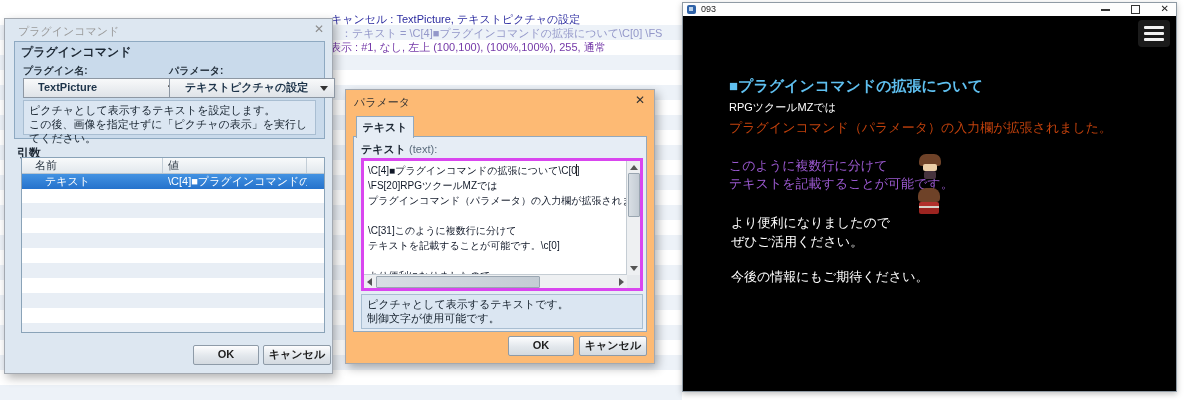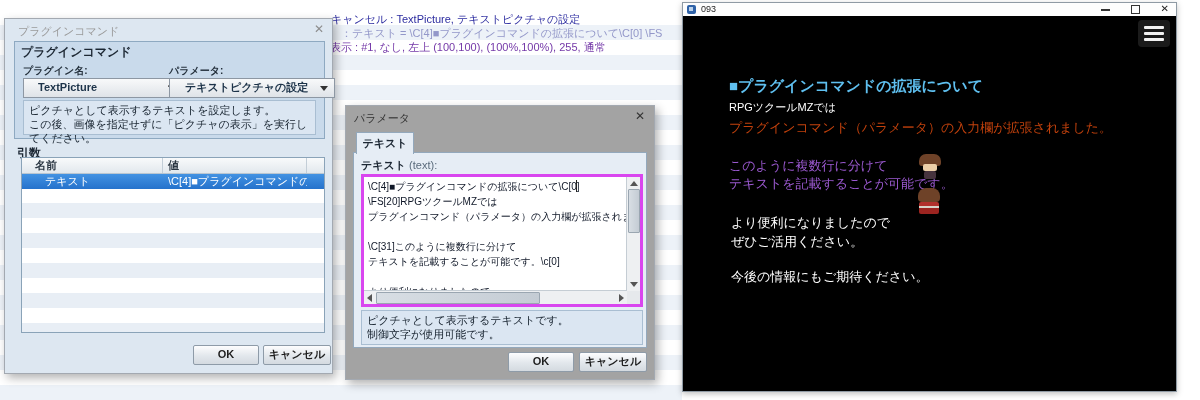--- a/index.html
+++ b/index.html
@@ -44,31 +44,31 @@
        border-left:4px solid transparent;border-right:4px solid transparent;border-top:5px solid #333;}
   .descbox{background:#dbe6f2;border:1px solid #a9bed2;font-size:11px;line-height:14px;
            color:#16222e;padding:2px 5px;white-space:pre-line;}
   #pc-desc{left:8px;top:58px;width:281px;height:29px;}
   #pc-args-label{left:12px;top:126px;font-size:12px;font-weight:700;color:#1c2733;}
   #pc-table{left:16px;top:138px;width:302px;height:174px;border:1px solid #8aa3b8;background:
     repeating-linear-gradient(to bottom,#ffffff 0 15px,#e8eef5 15px 30px);background-position:0 30px;
     overflow:hidden;}
   .trow{display:flex;height:15px;line-height:15px;font-size:11px;}
   #pc-thead{background:linear-gradient(#f8fafb,#e2e8ed);border-bottom:1px solid #b9c6d1;
-            color:#2a3642;font-weight:700;align-items:center;}
+            color:#2a3642;font-weight:400;align-items:center;}
   #pc-thead .tc{border-right:1px solid #c3ced7;}
   .tc1{width:141px;padding-left:13px;box-sizing:border-box;}
   .tc2{width:144px;padding-left:5px;box-sizing:border-box;white-space:nowrap;overflow:hidden;}
   #pc-selrow{background:linear-gradient(#4292e2,#2572cc);color:#fff;}
   #pc-selrow .tc1{padding-left:23px;}
   #pc-ok{left:188px;top:326px;width:64px;}
   #pc-cancel{left:258px;top:326px;width:66px;}
 
   
-  #dlg-param{left:345px;top:105px;width:308px;height:273px;background:#a3a3a3;text-decoration:underline;}
+  #dlg-param{left:345px;top:89px;width:308px;height:273px;background:#fdba74;text-decoration:underline;}
   #dlg-param .dlg-title{left:8px;color:#333;}
   #dlg-param .dlg-close{right:9px;color:#333;}
   #pr-tab{left:10px;top:26px;width:56px;height:21px;background:#e6edf5;border:1px solid #93a8bc;
           border-bottom:none;font-size:11px;font-weight:700;color:#1c2733;text-align:center;
           line-height:20px;z-index:2;}
   #pr-pane{left:7px;top:46px;width:292px;height:194px;background:#e6edf5;border:1px solid #93a8bc;z-index:1;}
   #pr-fldlabel{left:7px;top:5px;font-size:11px;color:#1c2733;}
   #pr-fldlabel b{font-weight:700;}
   #pr-fldlabel span{color:#5a6b7c;font-weight:400;}
   #pr-textarea{left:7px;top:21px;width:282px;height:133px;background:#fff;border:3px solid #d946ef;

